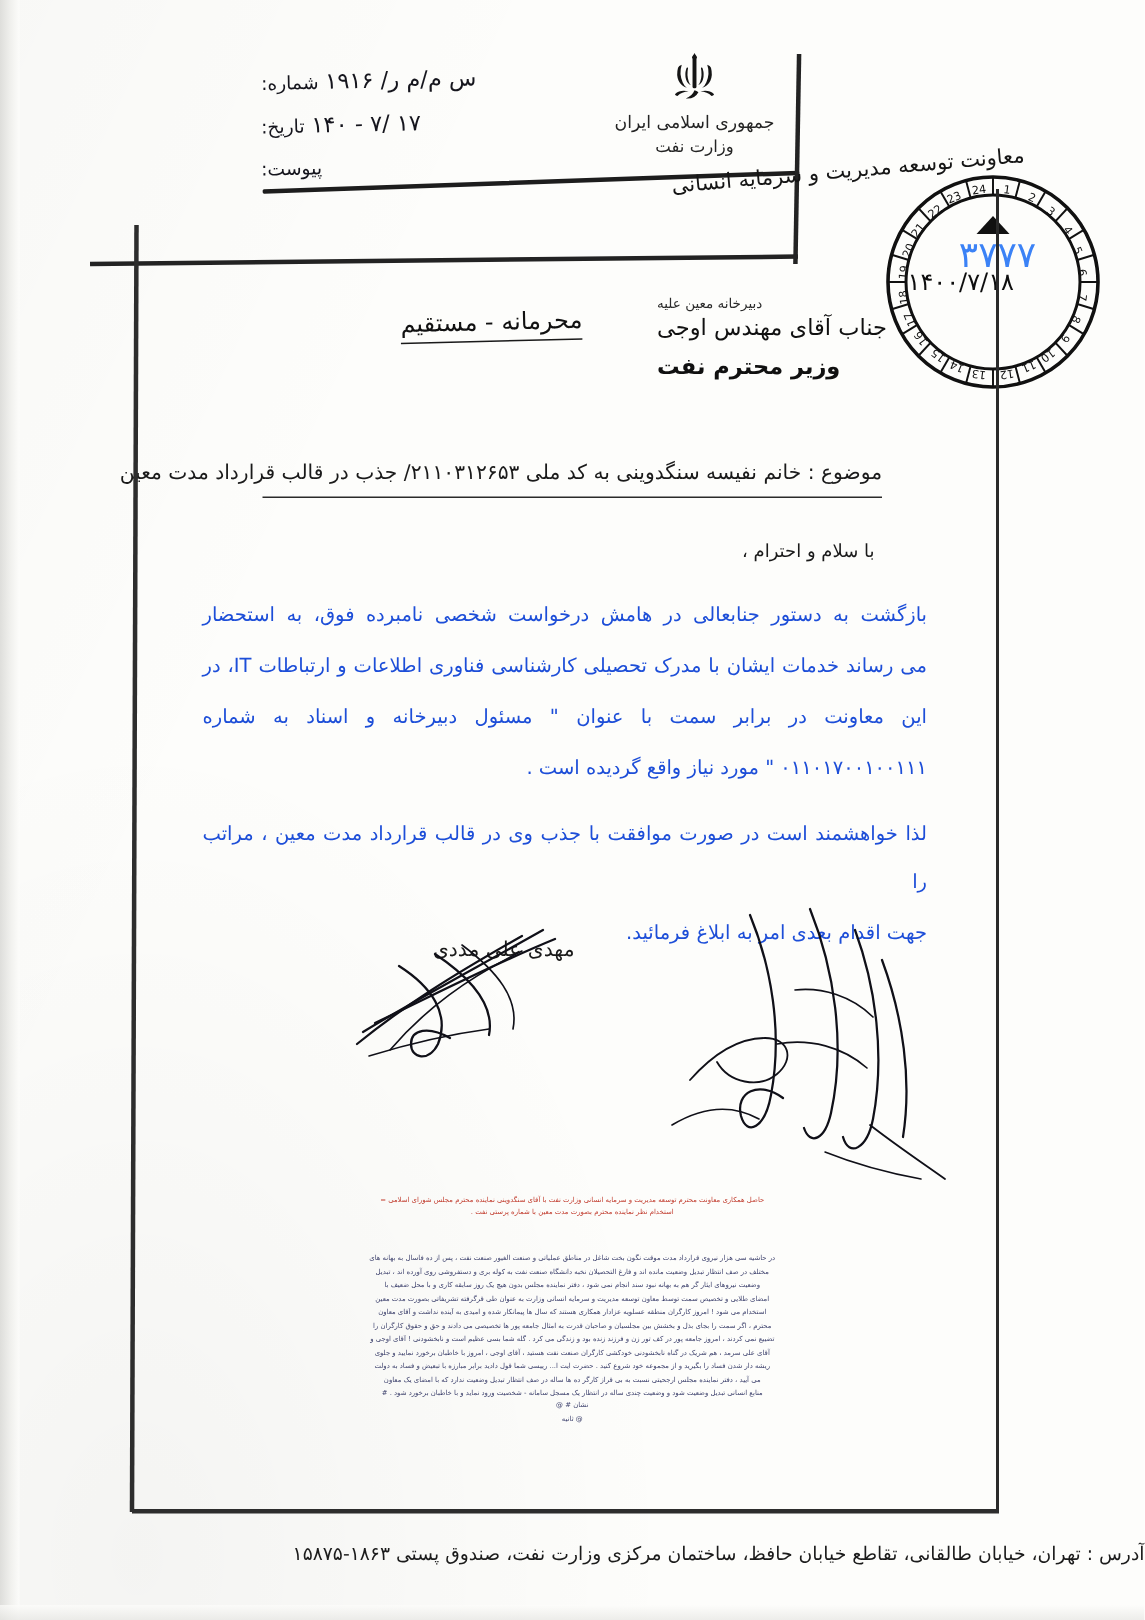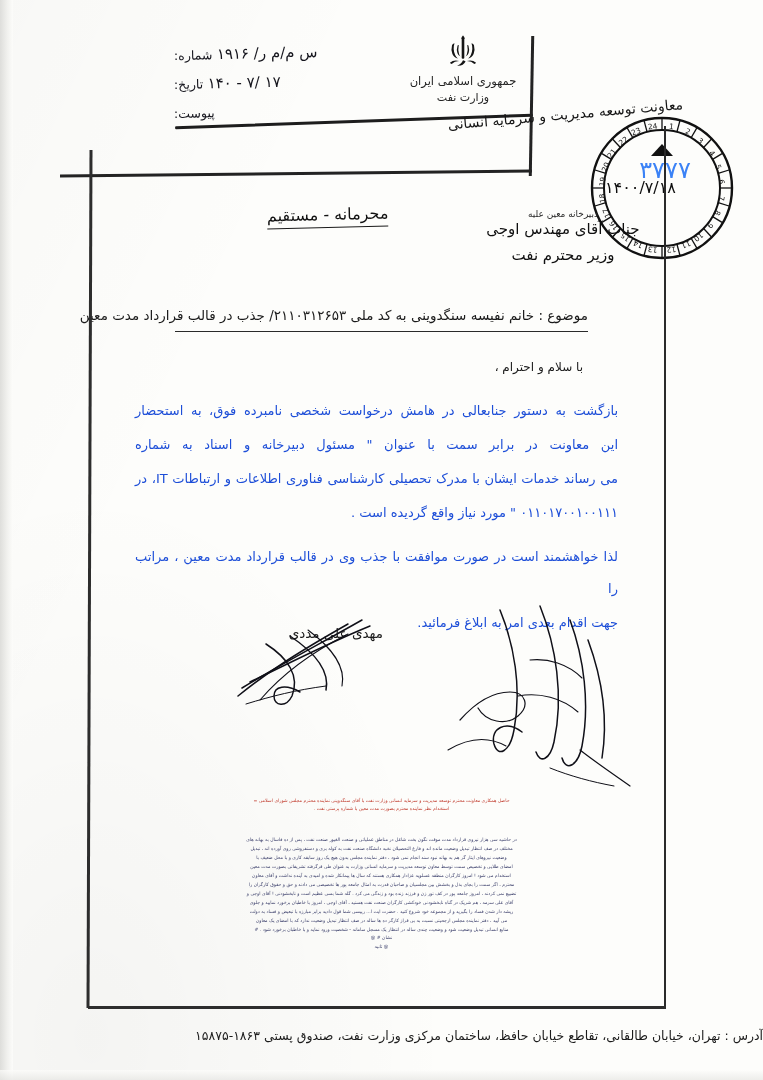--- a/index.html
+++ b/index.html
@@ -86,26 +86,26 @@
   .stamp-num{
     position:absolute;left:28px;top:44px;width:100px;text-align:center;
     font-size:24px;letter-spacing:2px;color:#3b82f6;
   }
   .stamp-date{
     position:absolute;left:18px;top:66px;width:118px;text-align:left;
     font-size:16px;letter-spacing:1px;color:#0e0e0e;
   }
 
   .addressee{
-    position:absolute;right:75px;top:209px;text-align:center;width:250px;
+    position:absolute;right:75px;top:198px;text-align:left;width:250px;
     direction:rtl;
   }
   .addressee .tiny{font-size:9px;color:#2b2b2b;letter-spacing:.5px;}
   .addressee .name{font-size:15px;margin-top:1px;color:#101010;white-space:nowrap;}
-  .addressee .role{font-size:15px;margin-top:8px;color:#101010;}
+  .addressee .role{font-size:15px;margin-top:8px;color:#101010;font-weight:bold;}
 
   .classification{
     position:absolute;right:375px;top:205px;
     font-size:16px;color:#111;border-bottom:1.6px solid #1a1a1a;
     padding-bottom:3px;transform:rotate(-1.4deg);
   }
 
   
   .subject{
     position:absolute;right:175px;top:303px;left:175px;
@@ -285,22 +285,22 @@
 
 <div class="subject">
   <span>موضوع :</span>
   <span>خانم نفیسه سنگدوینی به کد ملی ۲۱۱۰۳۱۲۶۵۳/ جذب در قالب قرارداد مدت معین</span>
 </div>
 
 <div class="salutation">با سلام و احترام ،</div>
 
 <div class="body">
   <p>بازگشت به دستور جنابعالی در هامش درخواست شخصی نامبرده فوق، به استحضار</p>
+  <p>می رساند خدمات ایشان با مدرک تحصیلی کارشناسی فناوری اطلاعات و ارتباطات IT، در</p>
   <p>این معاونت در برابر سمت با عنوان " مسئول دبیرخانه و اسناد به شماره</p>
-  <p>می رساند خدمات ایشان با مدرک تحصیلی کارشناسی فناوری اطلاعات و ارتباطات IT، در</p>
   <p style="text-align-last:right">۰۱۱۰۱۷۰۰۱۰۰۱۱۱ " مورد نیاز واقع گردیده است .</p>
   <p class="p2" style="text-align-last:justify">لذا خواهشمند است در صورت موافقت با جذب وی در قالب قرارداد مدت معین ، مراتب را</p>
   <p style="text-align-last:right">جهت اقدام بعدی امر به ابلاغ فرمائید.</p>
 </div>
 
 <div class="sig-name">مهدی علی مددی</div>
 
 <svg class="scribble" id="scribble-a" width="190" height="120" viewBox="0 0 190 120" aria-hidden="true">
   <g fill="none" stroke="#101018" stroke-width="1.5" stroke-linecap="round">
     <path d="M8 96 C40 70, 72 50, 118 24"></path>

